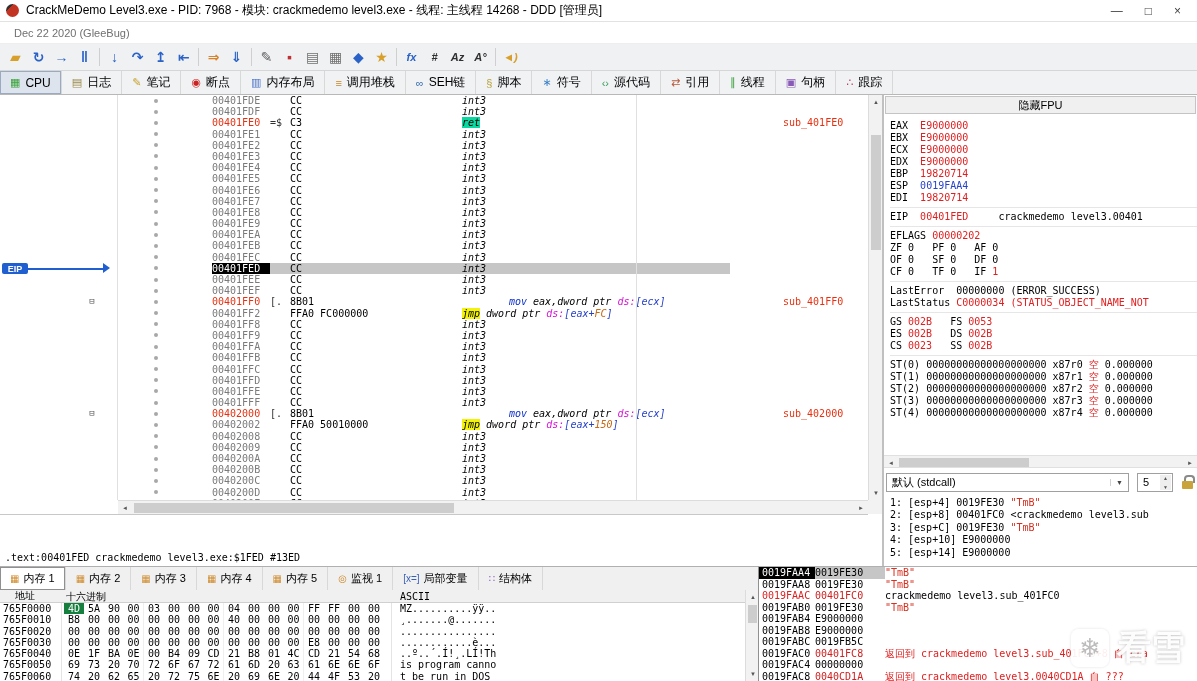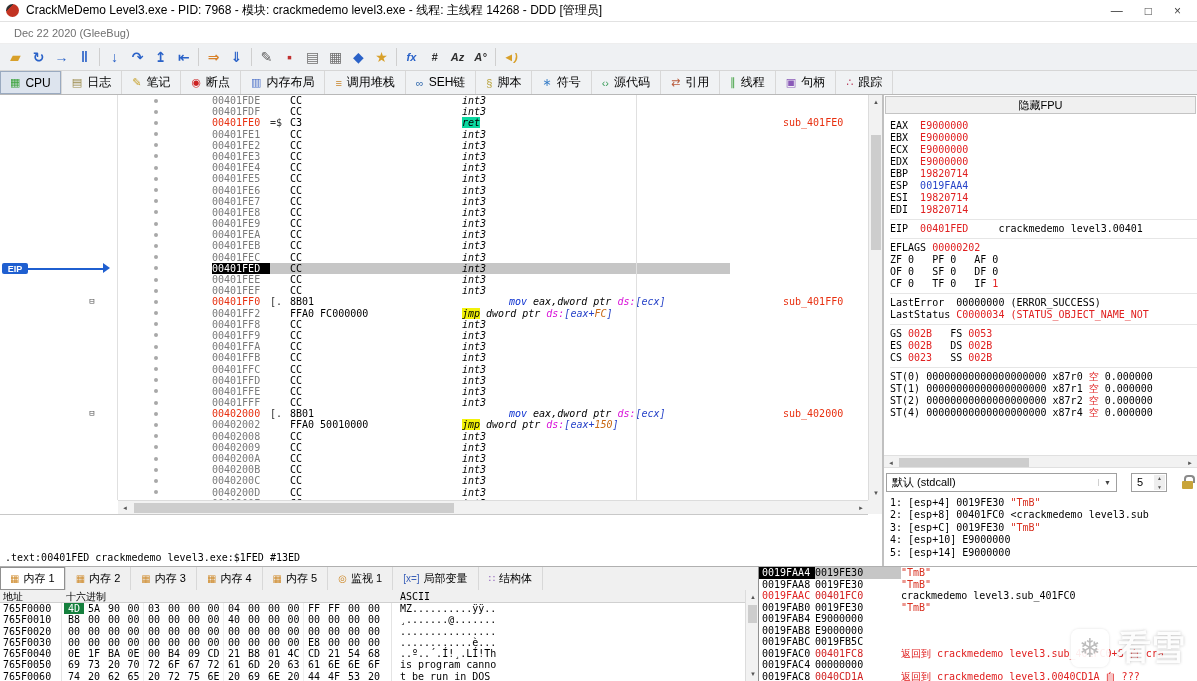--- a/index.html
+++ b/index.html
@@ -85,58 +85,58 @@
 
   #vsplit{position:absolute;left:882px;top:95px;width:2px;height:471px;background:#c0c0c0;}
 
   
   #regs{position:absolute;left:884px;top:95px;width:313px;height:471px;background:#fff;overflow:hidden;}
   #fpu-btn{margin:1px;height:18px;background:#f0f0f0;border:1px solid #c4c4c4;display:flex;align-items:center;justify-content:center;font-size:11px;}
   #reg-lines{padding:5px 0 0 6px;}
   .regline{height:12px;line-height:12px;font-family:"DejaVu Sans Mono",monospace;font-size:10px;white-space:pre;}
   .reg-hr{height:1px;background:#e6e6e6;margin:3px 0;}
   .t-k{color:#000;} .t-red{color:#e02020;} .t-blue{color:#2743c8;} .t-str{color:#d83020;}
-  #conv-bar{position:absolute;left:2px;top:377px;right:2px;height:20px;display:flex;gap:14px;align-items:center;}
+  #conv-bar{position:absolute;left:2px;top:377px;right:2px;height:20px;display:flex;gap:8px;align-items:center;}
   #conv-select{flex:1;height:19px;border:1px solid #a0a0a0;background:#fff;display:flex;align-items:center;padding:0 5px;font-size:11px;}
   #conv-select .dd-arrow{margin-left:auto;font-size:7px;color:#444;border-left:1px solid #d0d0d0;padding-left:5px;}
   #arg-count{width:36px;height:19px;border:1px solid #a0a0a0;background:#fff;display:flex;align-items:center;padding-left:5px;font-size:11px;position:relative;}
   #arg-count .spin{position:absolute;right:1px;top:1px;bottom:1px;width:11px;display:flex;flex-direction:column;align-items:center;justify-content:space-between;font-size:5px;color:#555;background:#eee;}
   #lock-icon{width:14px;height:18px;position:relative;display:inline-block;}
   #lock-icon::before{content:'';position:absolute;left:3px;top:2px;width:7px;height:6px;border:2px solid #8a8a8a;border-bottom:none;border-radius:4px 4px 0 0;}
   #lock-icon::after{content:'';position:absolute;left:1px;top:8px;width:11px;height:8px;background:#c8a43a;border-radius:1px;}
   #args-lines{position:absolute;left:6px;top:402px;right:0;}
   #args-lines .regline{height:12.4px;line-height:12.4px;}
 
   
   #btabs{position:absolute;left:0;top:566px;width:758px;height:24px;background:#f0f0f0;border-top:1px solid #b0b0b0;display:flex;align-items:stretch;}
   .btab{display:flex;align-items:center;gap:4px;padding:0 10px;font-size:11px;border-right:1px solid #d8d8d8;white-space:nowrap;}
   .btab.active{background:#fff;box-shadow:inset 0 0 0 1px #909090;}
   .btab-icon{font-size:10px;}
 
   
   #dump{position:absolute;left:0;top:590px;width:745px;height:91px;background:#fff;font-family:"DejaVu Sans Mono",monospace;font-size:10px;overflow:hidden;}
   #dump-head{height:13px;line-height:13px;background:#f0f0f0;border-bottom:1px solid #d0d0d0;display:flex;font-size:10px;}
-  .dh-addr{width:62px;padding-left:3px;}
+  .dh-addr{width:62px;padding-left:15px;font-family:Liberation Mono, monospace;}
   .dh-hex{width:330px;padding-left:4px;}
   .dh-ascii{padding-left:8px;}
   .dump-row{display:flex;height:11.3px;line-height:11.3px;white-space:pre;}
   .dr-addr{width:62px;padding-left:3px;border-right:1px solid #e4e4e4;flex:0 0 auto;}
   .dr-bytes{width:330px;display:flex;border-right:1px solid #e4e4e4;padding-left:2px;flex:0 0 auto;}
   .dr-b{width:20px;text-align:center;}
   .dr-b.ge{border-right:1px solid #efefef;}
   .dr-b.sel{background:#15803d;color:#fff;}
   .dr-ascii{padding-left:8px;white-space:pre;}
 
   
   #stack{position:absolute;left:758px;top:566px;width:439px;height:115px;background:#fff;border-left:1px solid #909090;border-top:1px solid #b0b0b0;font-family:"DejaVu Sans Mono",monospace;font-size:10px;overflow:hidden;}
   .srow{display:flex;height:11.5px;line-height:11.5px;white-space:pre;}
   .s-addr{width:56px;padding-left:3px;flex:0 0 auto;}
   .s-addr.k{color:#000;} .s-addr.red{color:#e02020;}
   .srow.sel .s-addr{background:#000;color:#fff;}
-  .s-val{width:86px;flex:0 0 auto;}
+  .s-val{width:70px;flex:0 0 auto;}
   .s-val.k{color:#000;} .s-val.red{color:#d02020;}
   .srow.sel .s-val{background:#c6c6c6;}
   .s-com{flex:1;}
 
   
   #watermark{position:absolute;right:12px;bottom:10px;display:flex;align-items:center;gap:8px;pointer-events:none;z-index:50;}
   .wm-logo{width:38px;height:38px;border-radius:8px;background:rgba(255,255,255,0.92);color:#bcbcbc;font-size:26px;display:flex;align-items:center;justify-content:center;box-shadow:0 0 3px rgba(0,0,0,0.12);}
   .wm-text{font-size:34px;font-weight:bold;color:rgba(255,255,255,0.95);text-shadow:0 0 3px rgba(120,120,120,0.45);}
 </style>
 </head>
@@ -312,40 +312,40 @@
 
   <div id="regs">
     <div id="fpu-btn">隐藏FPU</div>
     <div id="reg-lines">
         <div class="regline"><span class="t-k">EAX  </span><span class="t-red">E9000000</span></div>
         <div class="regline"><span class="t-k">EBX  </span><span class="t-red">E9000000</span></div>
         <div class="regline"><span class="t-k">ECX  </span><span class="t-red">E9000000</span></div>
         <div class="regline"><span class="t-k">EDX  </span><span class="t-red">E9000000</span></div>
         <div class="regline"><span class="t-k">EBP  </span><span class="t-red">19820714</span></div>
         <div class="regline"><span class="t-k">ESP  </span><span class="t-blue">0019FAA4</span></div>
-        <div class="regline"><span class="t-k">ESI  </span><span class="t-red">19820714</span></div>
         <div class="regline"><span class="t-k">EDI  </span><span class="t-red">19820714</span></div>
         <div class="reg-hr"></div>
         <div class="regline"><span class="t-k">EIP  </span><span class="t-red">00401FED</span><span class="t-k">     crackmedemo level3.00401</span></div>
         <div class="reg-hr"></div>
         <div class="regline"><span class="t-k">EFLAGS </span><span class="t-red">00000202</span></div>
         <div class="regline"><span class="t-k">ZF 0   PF 0   AF 0</span></div>
         <div class="regline"><span class="t-k">OF 0   SF 0   DF 0</span></div>
         <div class="regline"><span class="t-k">CF 0   TF 0   IF </span><span class="t-red">1</span></div>
         <div class="reg-hr"></div>
         <div class="regline"><span class="t-k">LastError  </span><span class="t-k">00000000 (ERROR_SUCCESS)</span></div>
         <div class="regline"><span class="t-k">LastStatus </span><span class="t-red">C0000034 (STATUS_OBJECT_NAME_NOT</span></div>
         <div class="reg-hr"></div>
         <div class="regline"><span class="t-k">GS </span><span class="t-red">002B</span><span class="t-k">   FS </span><span class="t-red">0053</span></div>
         <div class="regline"><span class="t-k">ES </span><span class="t-red">002B</span><span class="t-k">   DS </span><span class="t-red">002B</span></div>
         <div class="regline"><span class="t-k">CS </span><span class="t-red">0023</span><span class="t-k">   SS </span><span class="t-red">002B</span></div>
         <div class="reg-hr"></div>
         <div class="regline"><span class="t-k">ST(0) </span><span class="t-k">00000000000000000000 </span><span class="t-k">x87r0 </span><span class="t-red">空 </span><span class="t-k">0.000000</span></div>
         <div class="regline"><span class="t-k">ST(1) </span><span class="t-k">00000000000000000000 </span><span class="t-k">x87r1 </span><span class="t-red">空 </span><span class="t-k">0.000000</span></div>
         <div class="regline"><span class="t-k">ST(2) </span><span class="t-k">00000000000000000000 </span><span class="t-k">x87r2 </span><span class="t-red">空 </span><span class="t-k">0.000000</span></div>
+        <div class="regline"><span class="t-k">ST(3) </span><span class="t-k">00000000000000000000 </span><span class="t-k">x87r3 </span><span class="t-red">空 </span><span class="t-k">0.000000</span></div>
         <div class="regline"><span class="t-k">ST(4) </span><span class="t-k">00000000000000000000 </span><span class="t-k">x87r4 </span><span class="t-red">空 </span><span class="t-k">0.000000</span></div>
       </div>
     <div id="regs-hscroll" class="sbar">
       <div class="sb-btn" id="rh-left">◄</div>
       <div class="sb-thumb" id="rh-thumb"></div>
       <div class="sb-btn" id="rh-right">►</div>
     </div>
     <div id="conv-bar">
       <div id="conv-select">
         <span>默认 (stdcall)</span>

